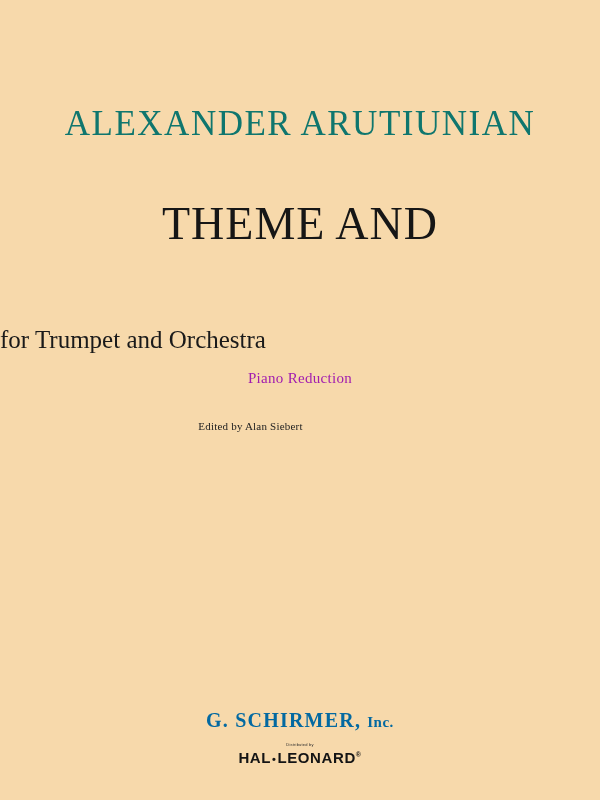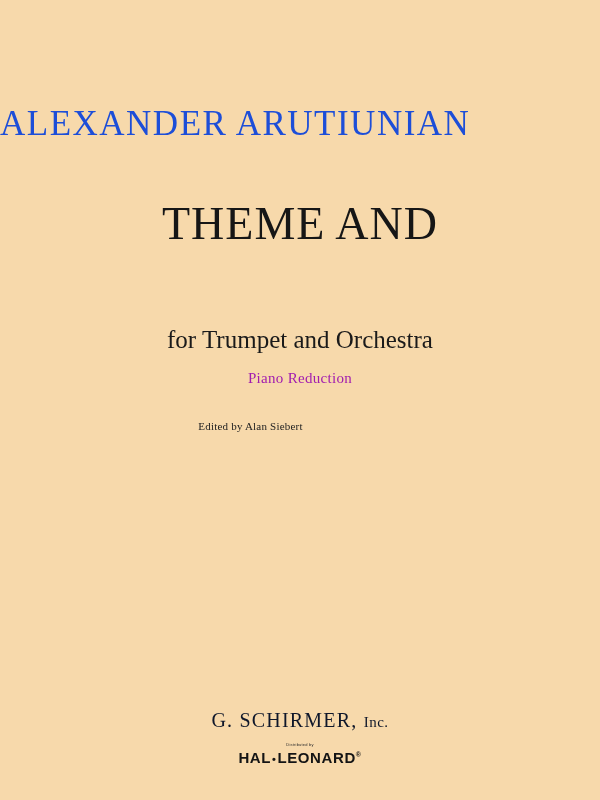--- a/index.html
+++ b/index.html
@@ -19,26 +19,26 @@
     width: 600px;
     height: 800px;
     background: #f7d9ab;
     box-sizing: border-box;
   }
   .composer {
     position: absolute;
     top: 104px;
     left: 0;
     width: 600px;
-    text-align: left;
+    text-align: center;
     font-family: "Liberation Serif", serif;
     font-size: 35px;
     letter-spacing: 1.5px;
     font-weight: normal;
-    color: #1d4ed8;
+    color: #0f766e;
     white-space: nowrap;
   }
   .title {
     position: absolute;
     top: 198px;
     left: 0;
     width: 600px;
     text-align: center;
     font-family: "Liberation Serif", serif;
     font-size: 46px;
@@ -46,21 +46,21 @@
     letter-spacing: 1px;
     color: #161616;
   }
   .title .line1 { display: block; }
   .title .line2 { display: block; }
   .subtitle {
     position: absolute;
     top: 326px;
     left: 0;
     width: 600px;
-    text-align: center;
+    text-align: left;
     font-size: 25px;
     color: #1a1a1a;
   }
   .reduction {
     position: absolute;
     top: 370px;
     left: 0;
     width: 600px;
     text-align: center;
     font-size: 15px;
@@ -80,23 +80,23 @@
   .publisher {
     position: absolute;
     top: 709px;
     left: 0;
     width: 600px;
     text-align: center;
   }
   .publisher .name {
     font-family: "Liberation Serif", serif;
     font-size: 20px;
-    font-weight: normal;
+    font-weight: bold;
     letter-spacing: 1.2px;
-    color: #0f172a;
+    color: #0369a1;
   }
   .publisher .name .small {
     font-size: 15px;
     letter-spacing: 0.5px;
   }
   .hl-block {
     position: absolute;
     top: 742px;
     left: 0;
     width: 600px;

